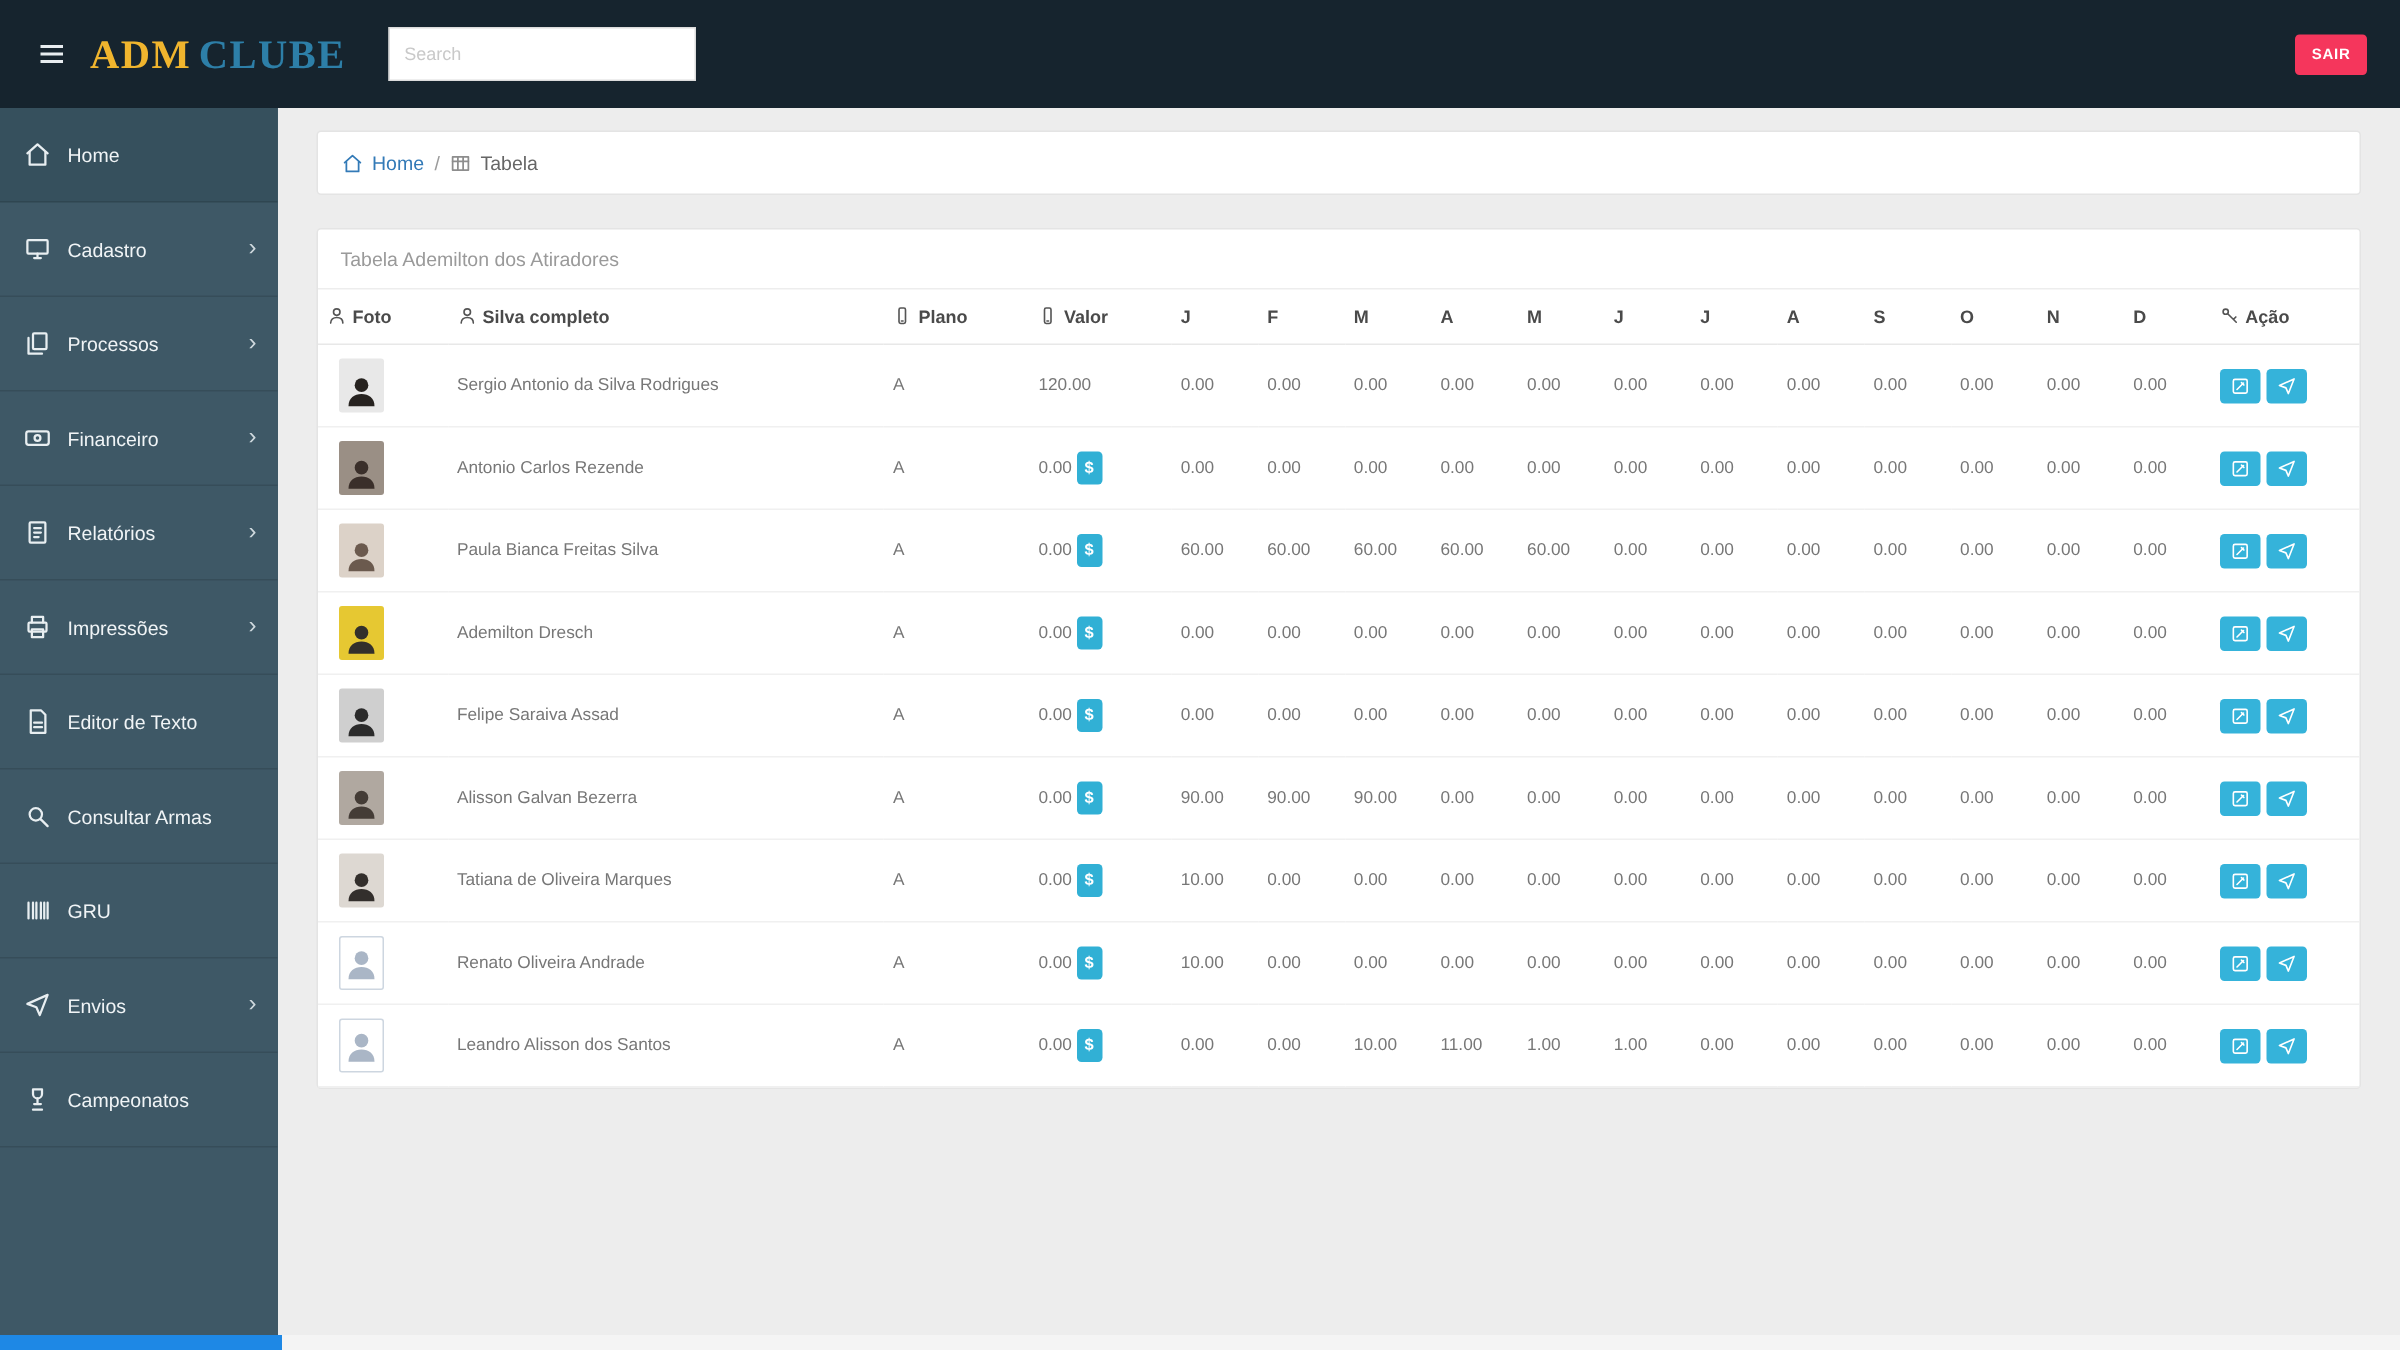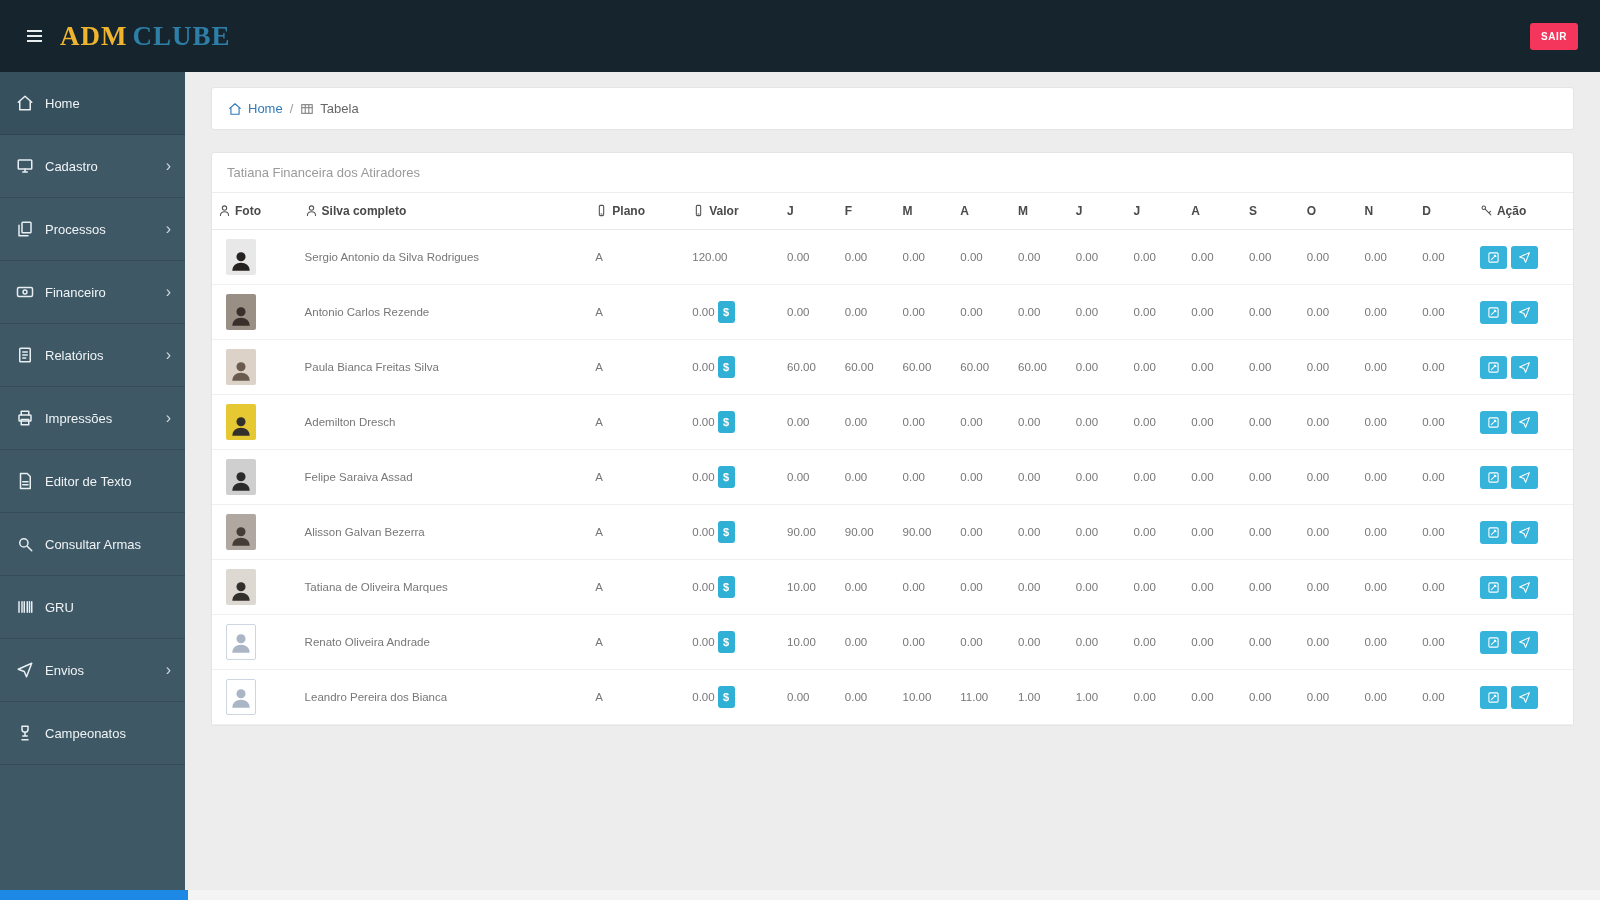--- a/index.html
+++ b/index.html
@@ -70,20 +70,23 @@
 
 <header class="topbar">
   <button class="hamburger">
       <i></i>
       <i></i>
       <i></i>
     </button>
   <div class="logo">
     <span class="adm">ADM</span>
     <span class="clube">CLUBE</span>
+  </div>
+  <div class="search-wrap">
+    <input type="text" placeholder="Search" style="">
   </div>
   <div class="topbar-spacer"></div>
   <button class="sair-btn">SAIR</button>
 </header>
 
 <nav class="sidebar" id="sidebar">
     <div class="side-item active">
       <span class="icn">
         <svg viewBox="0 0 24 24" fill="none" stroke="currentColor" stroke-width="2" stroke-linecap="round" stroke-linejoin="round">
           <path d="M3 11L12 3l9 8"></path>
@@ -211,21 +214,21 @@
           <svg viewBox="0 0 24 24" fill="none" stroke="currentColor" stroke-width="2" stroke-linecap="round" stroke-linejoin="round">
             <rect x="3" y="4.5" width="18" height="15"></rect>
             <path d="M3 9.5h18M9 4.5v15M15 4.5v15"></path>
           </svg>
         </span>
       <span>Tabela</span>
     </span>
   </div>
 
   <div class="card panel">
-    <div class="panel-header">Tatiana Financeira dos Atiradores</div>
+    <div class="panel-header">Tabela Ademilton dos Atiradores</div>
     <table>
       <colgroup id="cols">
           <col class="c-foto">
           <col class="c-nome">
           <col class="c-plano">
           <col class="c-valor">
           <col class="c-month">
           <col class="c-month">
           <col class="c-month">
           <col class="c-month">
@@ -597,21 +600,21 @@
           </tr>
           <tr>
             <td>
               <div class="avatar placeholder" style="background: rgb(255, 255, 255);">
                 <svg viewBox="0 0 24 24">
                   <circle cx="12" cy="9" r="4.2" fill="#aab6c6"></circle>
                   <path d="M4 22c0-5 3.6-7.5 8-7.5s8 2.5 8 7.5z" fill="#aab6c6"></path>
                 </svg>
               </div>
             </td>
-            <td>Leandro Pereira dos Bianca</td>
+            <td>Leandro Alisson dos Santos</td>
             <td>A</td>
             <td>
               <span class="valor-cell">
                 <span>0.00</span>
                 <button class="dollar-badge">$</button>
               </span>
             </td>
             <td>0.00</td>
             <td>0.00</td>
             <td>10.00</td>

